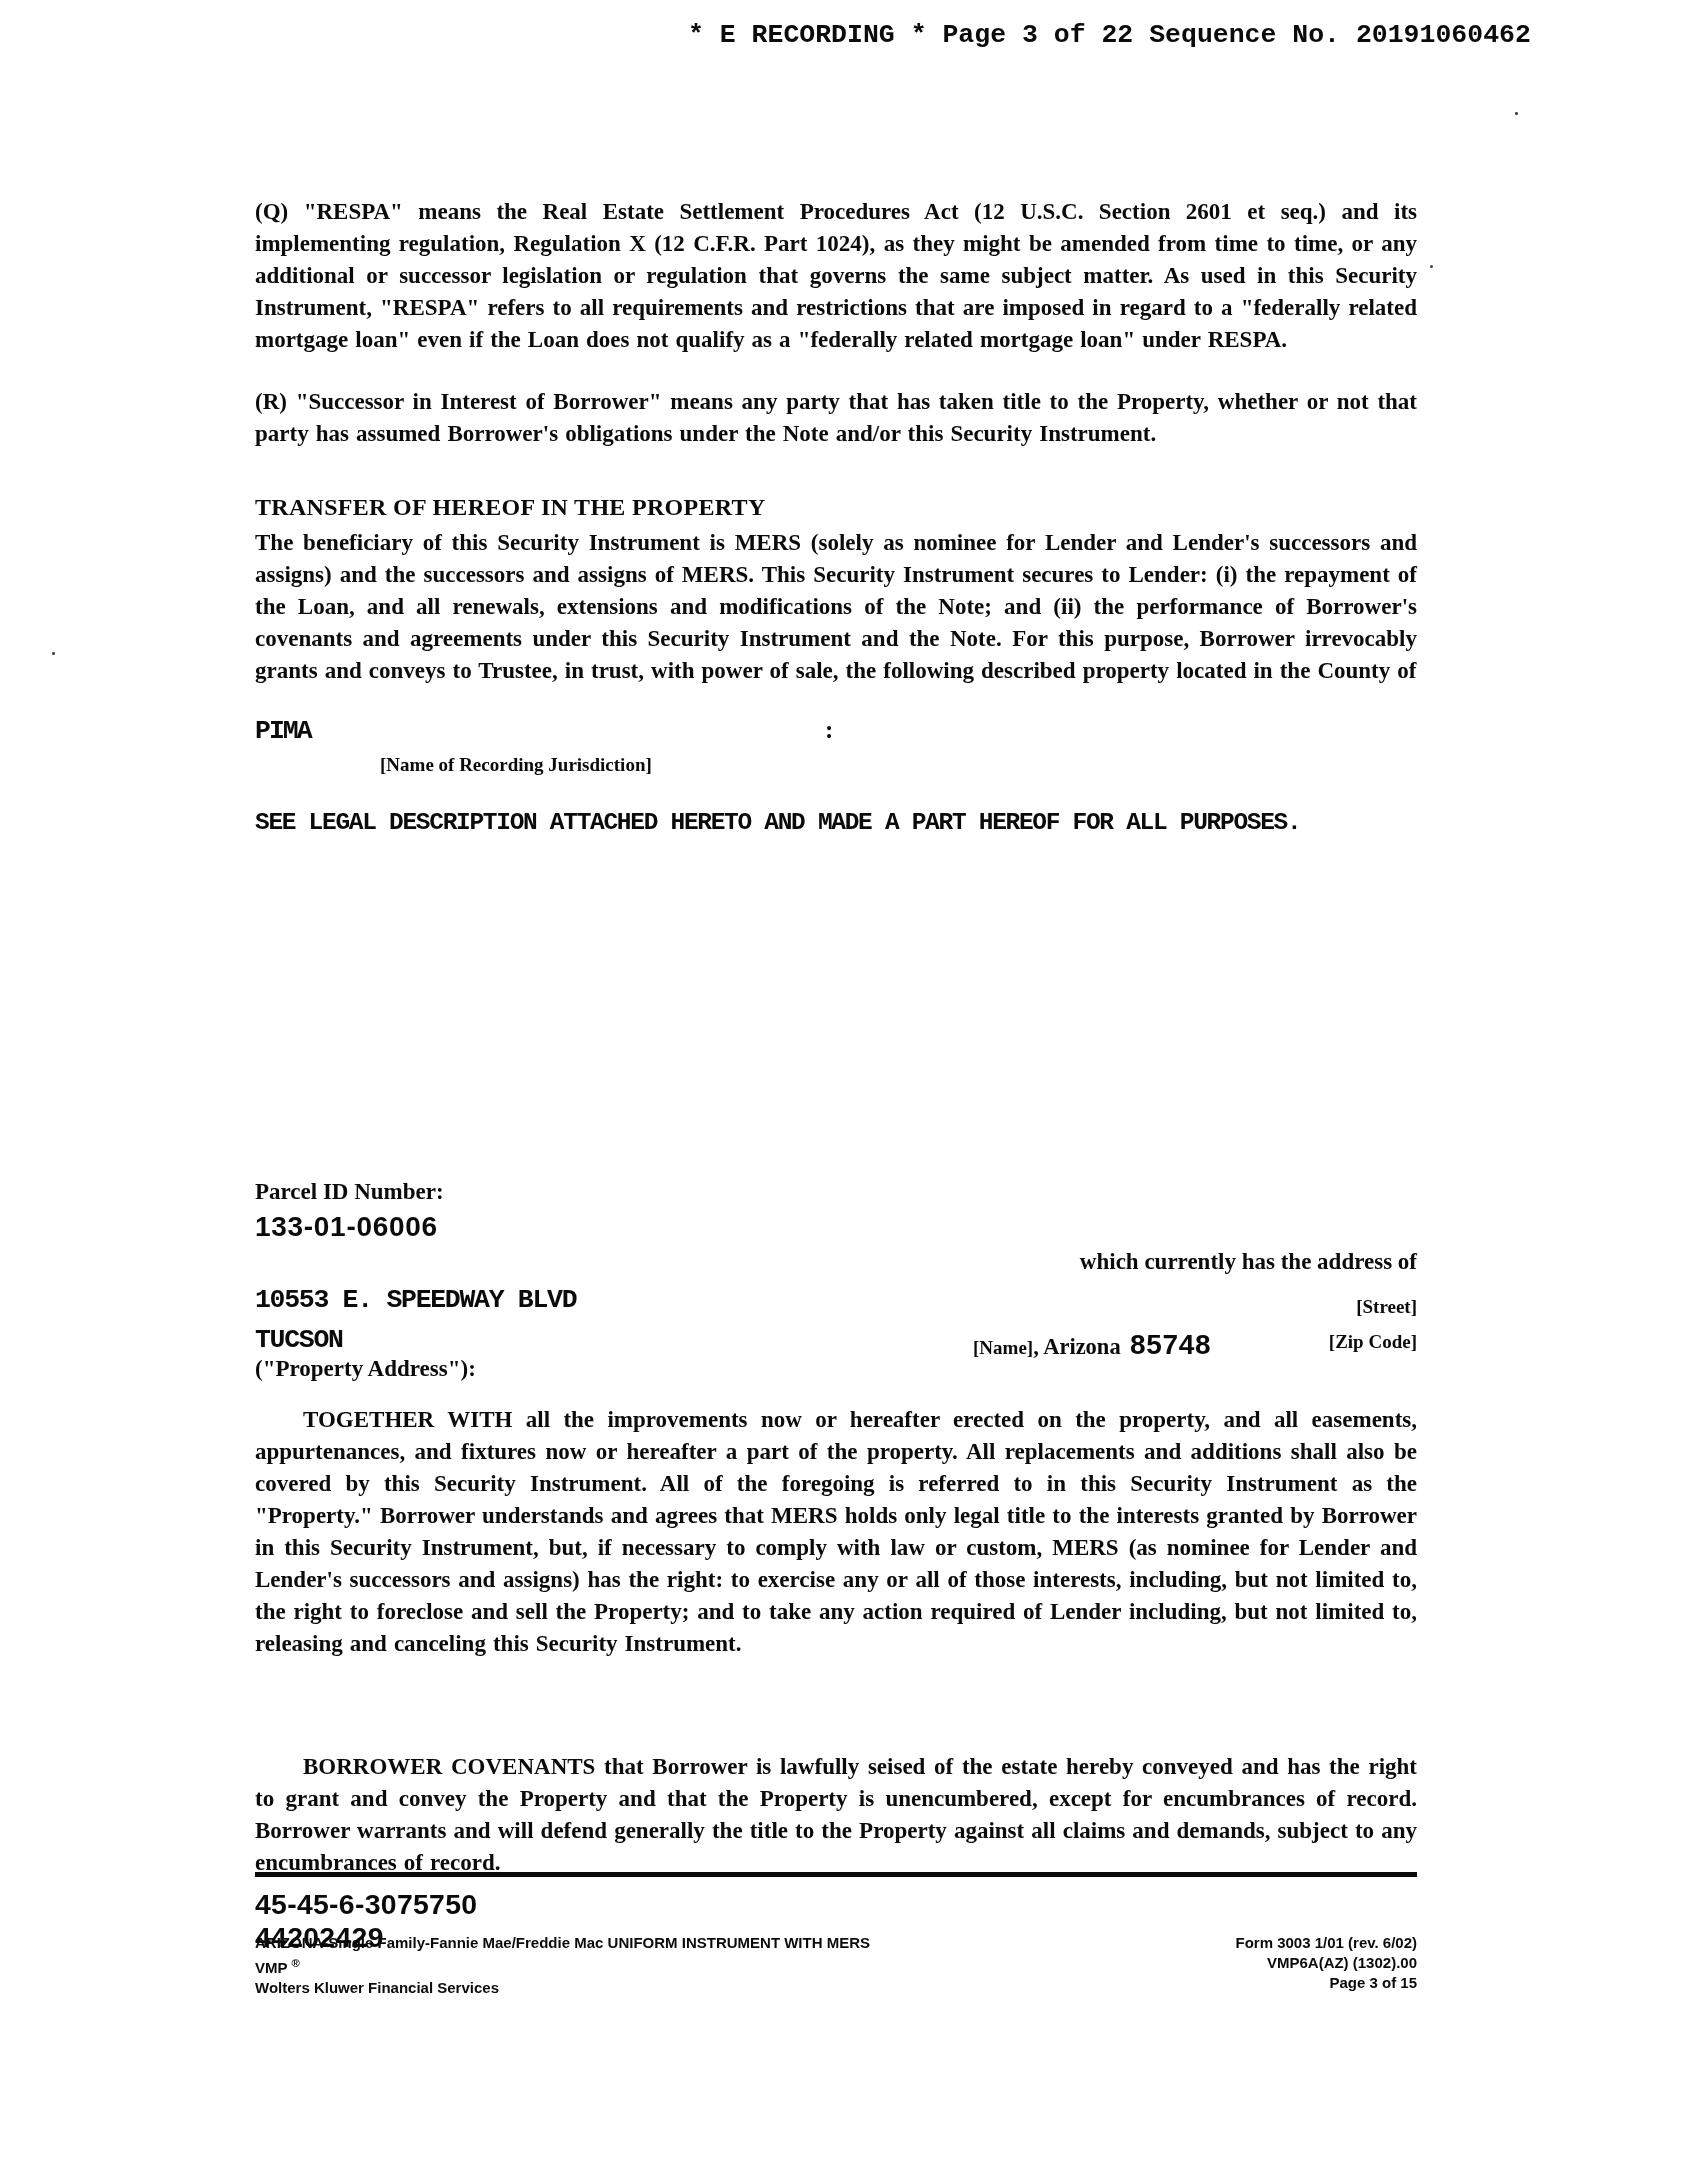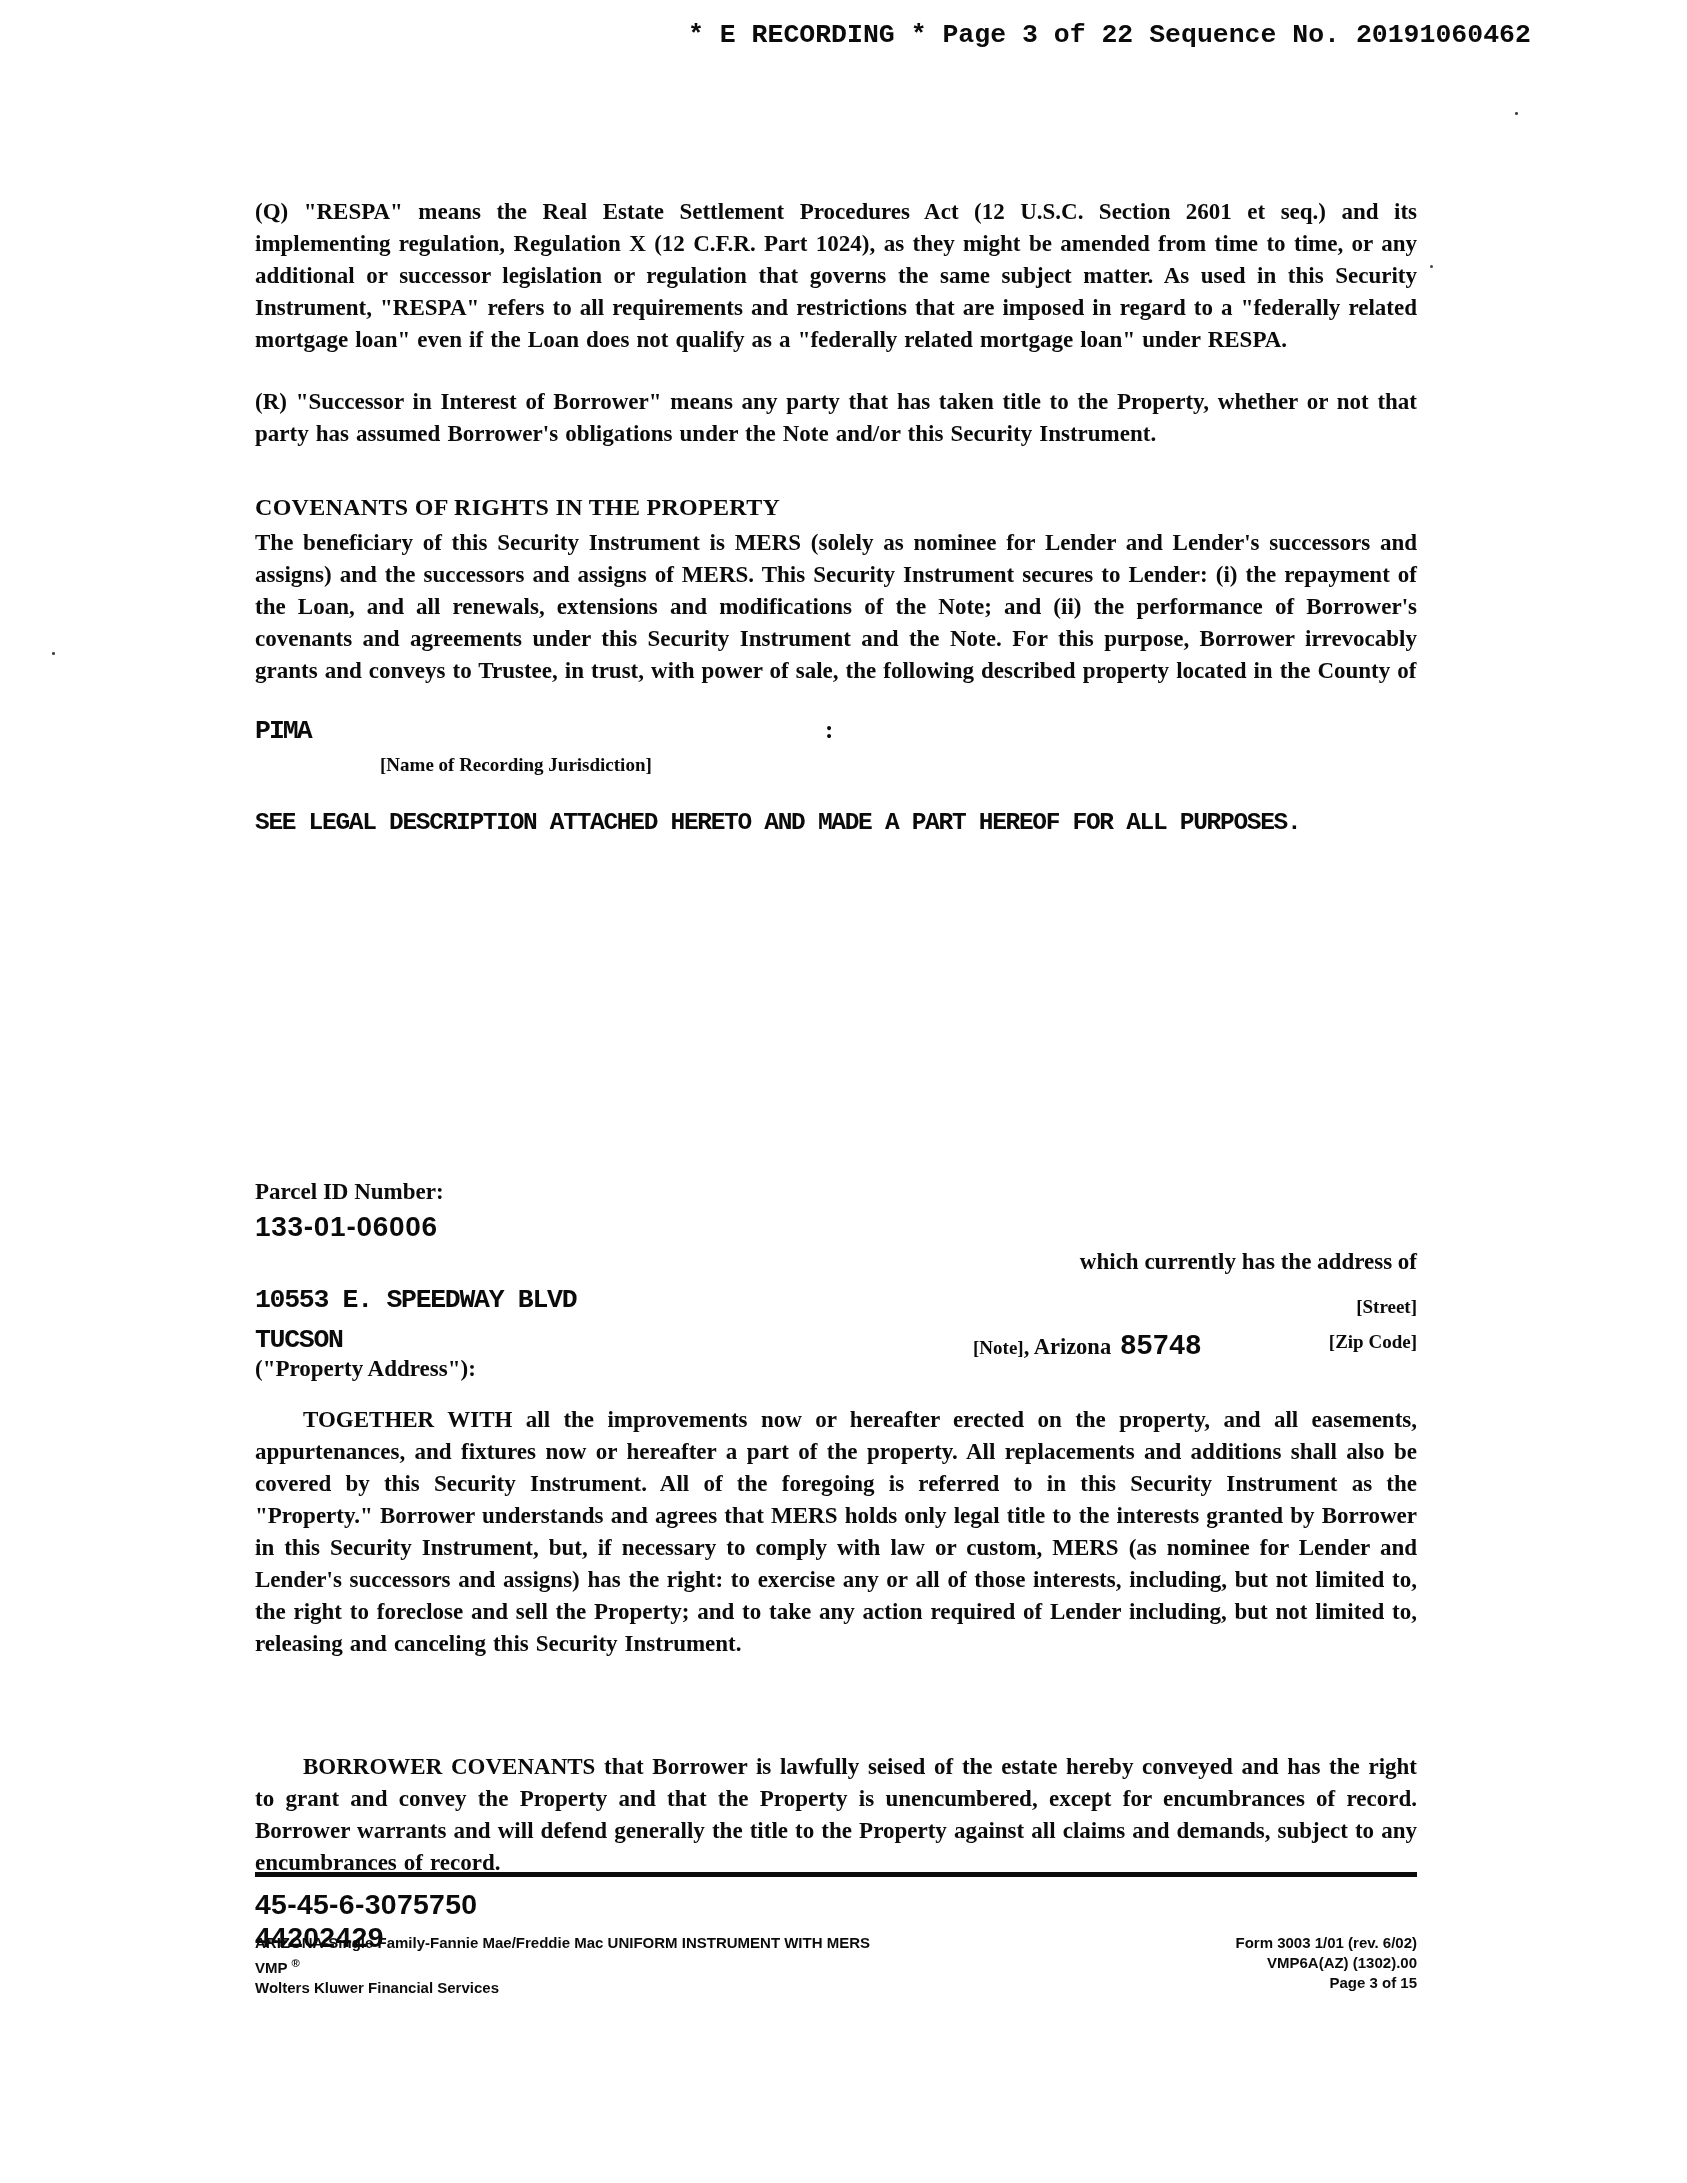--- a/index.html
+++ b/index.html
@@ -176,21 +176,21 @@
 <body>
 
 <div class="page">
 
   <div class="header-line">* E RECORDING * Page 3 of 22 Sequence No. 20191060462</div>
 
   <div class="content body-text para-q">(Q) "RESPA" means the Real Estate Settlement Procedures Act (12 U.S.C. Section 2601 et seq.) and its implementing regulation, Regulation X (12 C.F.R. Part 1024), as they might be amended from time to time, or any additional or successor legislation or regulation that governs the same subject matter. As used in this Security Instrument, "RESPA" refers to all requirements and restrictions that are imposed in regard to a "federally related mortgage loan" even if the Loan does not qualify as a "federally related mortgage loan" under RESPA.</div>
 
   <div class="content body-text para-r">(R) "Successor in Interest of Borrower" means any party that has taken title to the Property, whether or not that party has assumed Borrower's obligations under the Note and/or this Security Instrument.</div>
 
-  <div class="content transfer-heading">COVENANTS OF RIGHTS IN THE PROPERTY</div>
+  <div class="content transfer-heading">TRANSFER OF HEREOF IN THE PROPERTY</div>
 
   <div class="content body-text transfer-para">The beneficiary of this Security Instrument is MERS (solely as nominee for Lender and Lender's successors and assigns) and the successors and assigns of MERS. This Security Instrument secures to Lender: (i) the repayment of the Loan, and all renewals, extensions and modifications of the Note; and (ii) the performance of Borrower's covenants and agreements under this Security Instrument and the Note. For this purpose, Borrower irrevocably grants and conveys to Trustee, in trust, with power of sale, the following described property located in the County of</div>
 
   <div class="content county-row">
     <span class="county-value">PIMA</span>
     <span class="county-colon">:</span>
   </div>
 
   <div class="jurisdiction-label">[Name of Recording Jurisdiction]</div>
 
@@ -203,21 +203,21 @@
   <div class="content address-intro">which currently has the address of</div>
 
   <div class="content street-row">
     <span class="street-value">10553 E. SPEEDWAY BLVD</span>
     <span class="street-label">[Street]</span>
   </div>
 
   <div class="content city-row">
     <span class="city-value">TUCSON</span>
     <span class="city-group">
-      <span class="city-label">[Note]</span><span class="state-text">, Arizona</span><span class="zip-value">85748</span>
+      <span class="city-label">[Name]</span><span class="state-text">, Arizona</span><span class="zip-value">85748</span>
     </span>
     <span class="zip-label">[Zip Code]</span>
   </div>
 
   <div class="content property-address-label">("Property Address"):</div>
 
   <div class="content body-text together-para">TOGETHER WITH all the improvements now or hereafter erected on the property, and all easements, appurtenances, and fixtures now or hereafter a part of the property. All replacements and additions shall also be covered by this Security Instrument. All of the foregoing is referred to in this Security Instrument as the "Property." Borrower understands and agrees that MERS holds only legal title to the interests granted by Borrower in this Security Instrument, but, if necessary to comply with law or custom, MERS (as nominee for Lender and Lender's successors and assigns) has the right:  to exercise any or all of those interests, including, but not limited to, the right to foreclose and sell the Property; and to take any action required of Lender including, but not limited to, releasing and canceling this Security Instrument.</div>
 
   <div class="content body-text covenants-para">BORROWER COVENANTS that Borrower is lawfully seised of the estate hereby conveyed and has the right to grant and convey the Property and that the Property is unencumbered, except for encumbrances of record. Borrower warrants and will defend generally the title to the Property against all claims and demands, subject to any encumbrances of record.</div>
 

